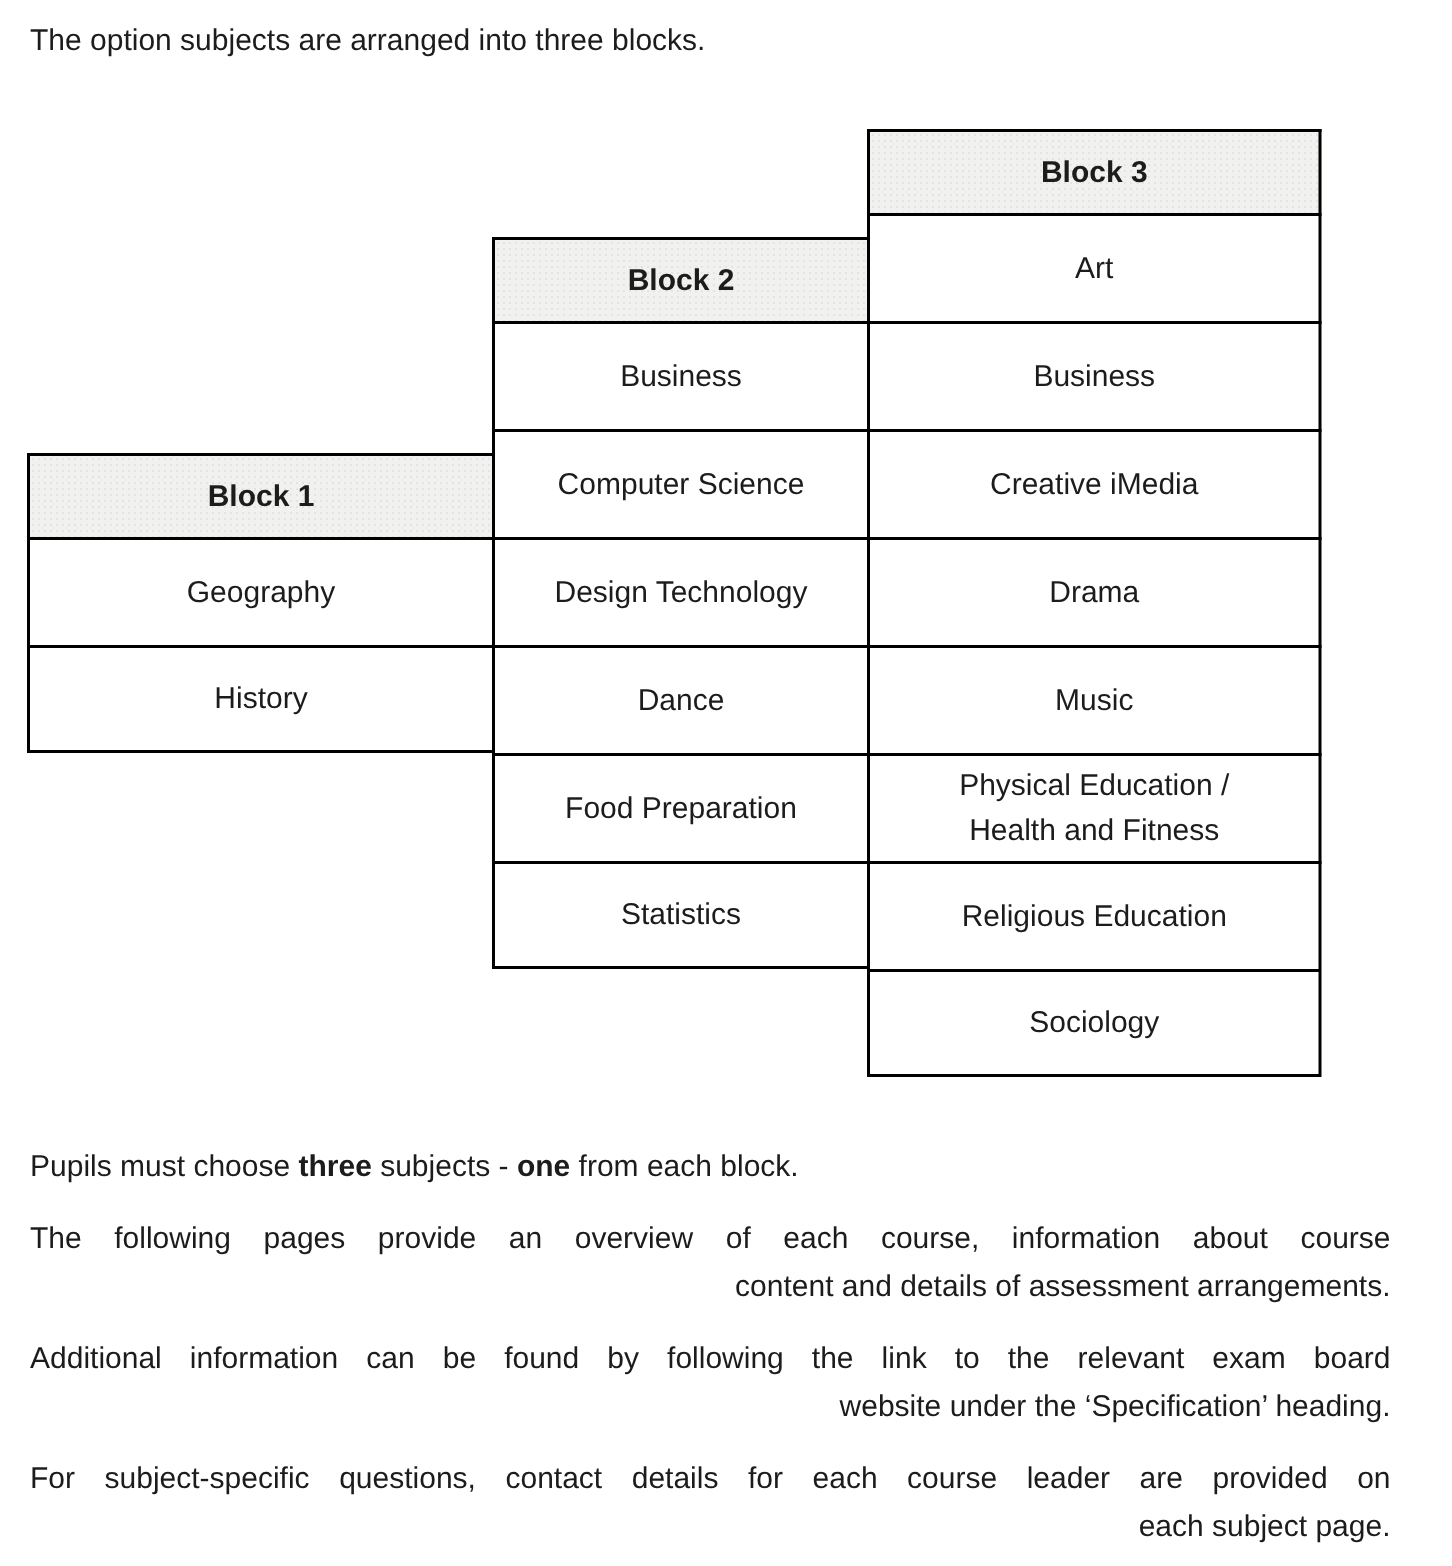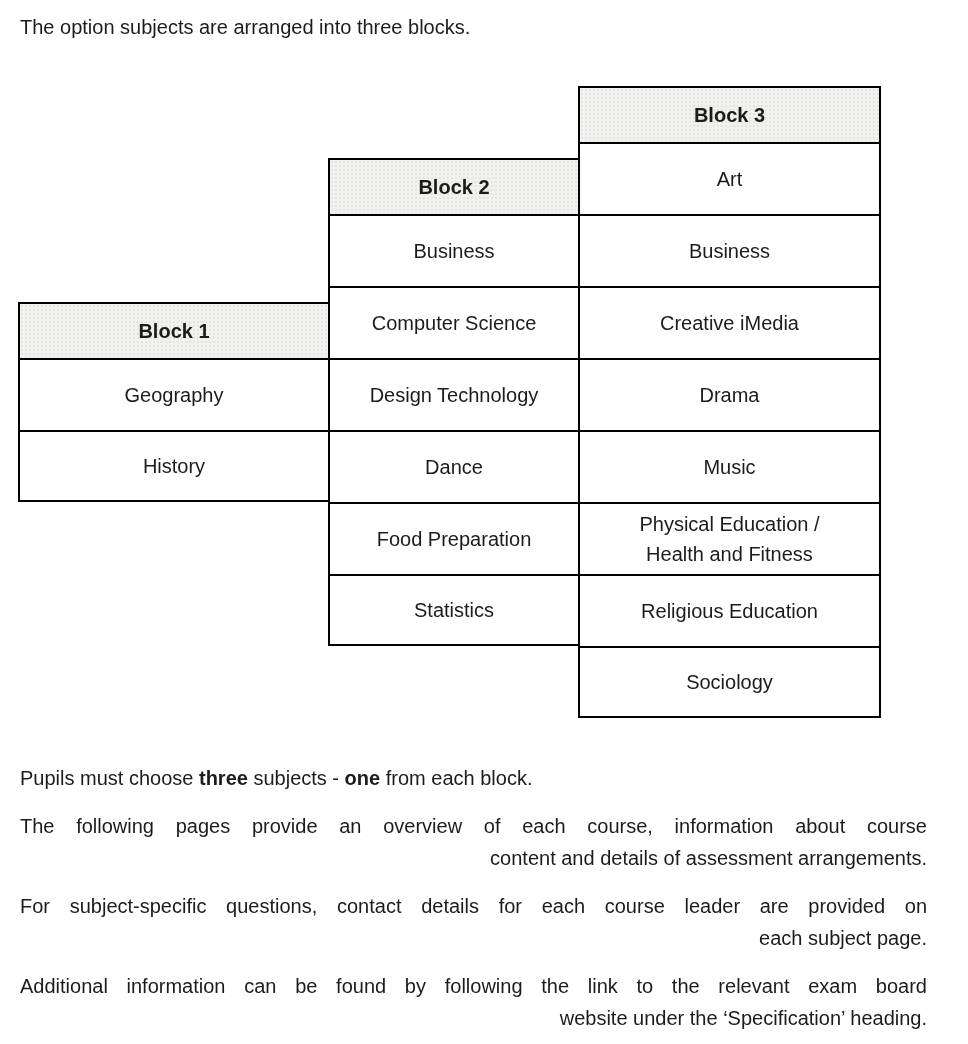--- a/index.html
+++ b/index.html
@@ -114,24 +114,24 @@
   <div class="text-block">
 
     <p class="para"><span>Pupils must choose </span><b>three</b><span> subjects - </span><b>one</b><span> from each block.</span></p>
 
     <p class="para">
       <span class="jline">The following pages provide an overview of each course, information about course</span>
       <span class="lline">content and details of assessment arrangements.</span>
     </p>
 
     <p class="para">
-      <span class="jline">For subject-specific questions, contact details for each course leader are provided on</span>
-      <span class="lline">each subject page.</span>
+      <span class="jline">Additional information can be found by following the link to the relevant exam board</span>
+      <span class="lline">website under the ‘Specification’ heading.</span>
     </p>
 
     <p class="para">
-      <span class="jline">Additional information can be found by following the link to the relevant exam board</span>
-      <span class="lline">website under the ‘Specification’ heading.</span>
+      <span class="jline">For subject-specific questions, contact details for each course leader are provided on</span>
+      <span class="lline">each subject page.</span>
     </p>
 
   </div>
 
 </div>
 
 </body></html>

